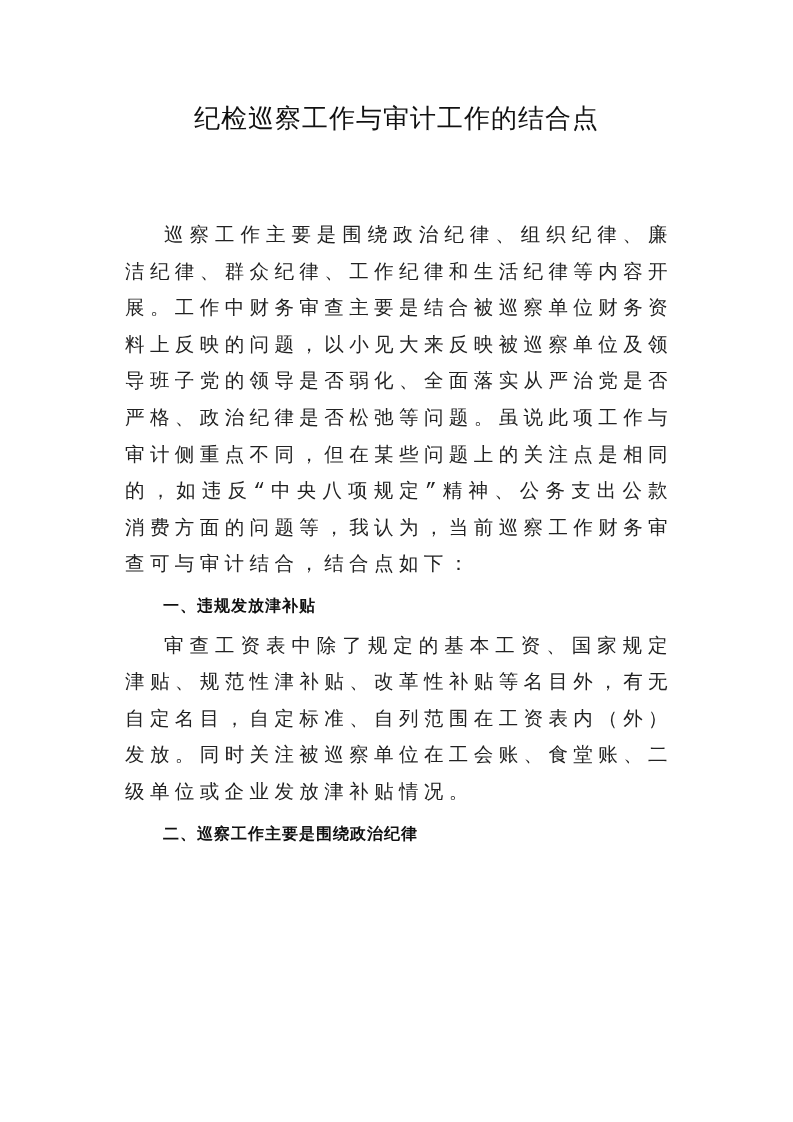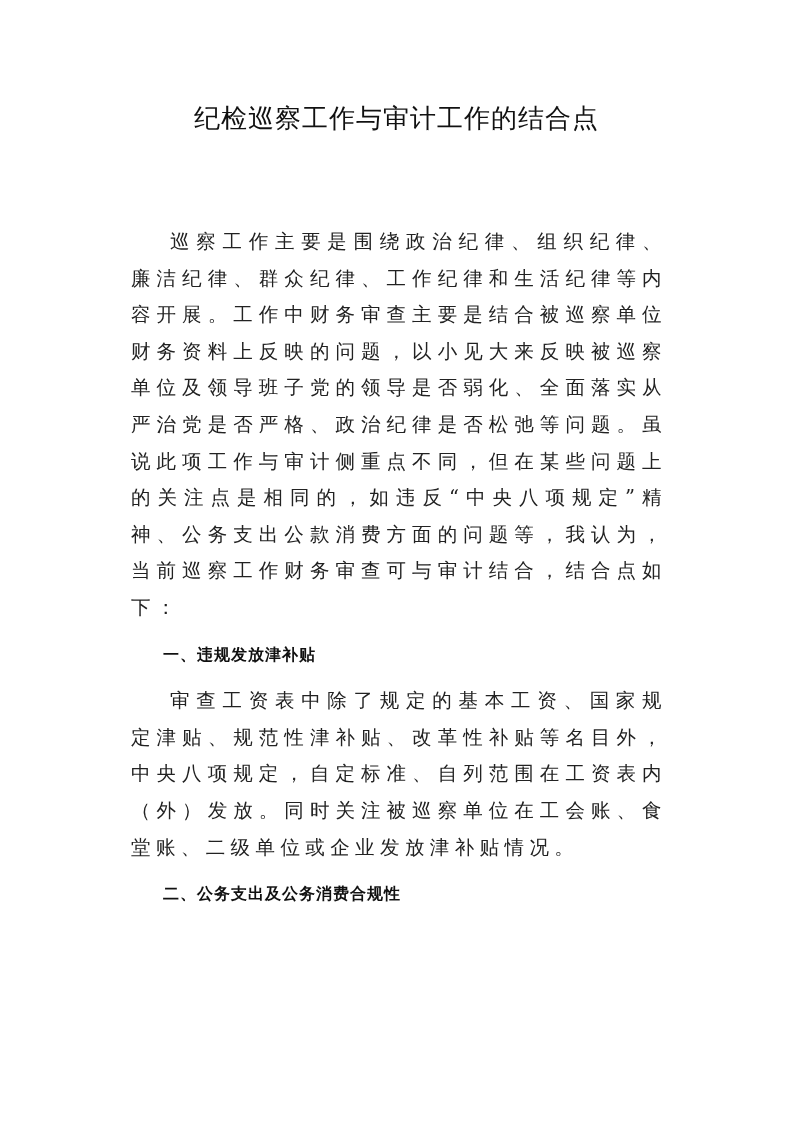--- a/index.html
+++ b/index.html
@@ -9,33 +9,33 @@
       position: absolute; left: 0; width: 793px; top: 98px;
       text-align: center; font-family: "DejaVu Sans", sans-serif;
       font-size: 26px; letter-spacing: 1px; color: #111; line-height: 40px;
     }
     .body {
       position: absolute; left: 121px; top: 214px; width: 556px;
       font-family: "DejaVu Serif", serif;
       font-size: 19.5px; line-height: 36.6px; letter-spacing: 5.4px;
       color: #222; text-align: justify;
     }
-    .body p { margin: 10px; text-indent: 2em; }
+    .body p { margin: 4px; text-indent: 2em; font-family: Liberation Mono, monospace; }
     .body h2 {
       margin: 0; font-family: "DejaVu Sans", sans-serif; font-weight: bold;
       font-size: 16px; line-height: 36.6px; letter-spacing: 1px; padding-left: 42px; color: #111;
     }
   </style>
 </head>
 <body>
 
 <div class="page">
   <div class="title">纪检巡察工作与审计工作的结合点</div>
 
   <div class="body">
     <p>巡察工作主要是围绕政治纪律、组织纪律、廉洁纪律、群众纪律、工作纪律和生活纪律等内容开展。工作中财务审查主要是结合被巡察单位财务资料上反映的问题，以小见大来反映被巡察单位及领导班子党的领导是否弱化、全面落实从严治党是否严格、政治纪律是否松弛等问题。虽说此项工作与审计侧重点不同，但在某些问题上的关注点是相同的，如违反“中央八项规定”精神、公务支出公款消费方面的问题等，我认为，当前巡察工作财务审查可与审计结合，结合点如下：</p>
 
     <h2>一、违规发放津补贴</h2>
-    <p>审查工资表中除了规定的基本工资、国家规定津贴、规范性津补贴、改革性补贴等名目外，中央八项规定，自定标准、自列范围在工资表内（外）发放。同时关注被巡察单位在工会账、食堂账、二级单位或企业发放津补贴情况。</p>
+    <p>审查工资表中除了规定的基本工资、国家规定津贴、规范性津补贴、改革性补贴等名目外，有无自定名目，自定标准、自列范围在工资表内（外）发放。同时关注被巡察单位在工会账、食堂账、二级单位或企业发放津补贴情况。</p>
 
-    <h2>二、公务支出及公务消费合规性</h2>
+    <h2>二、巡察工作主要是围绕政治纪律</h2>
   </div>
 </div>
 
 </body></html>

